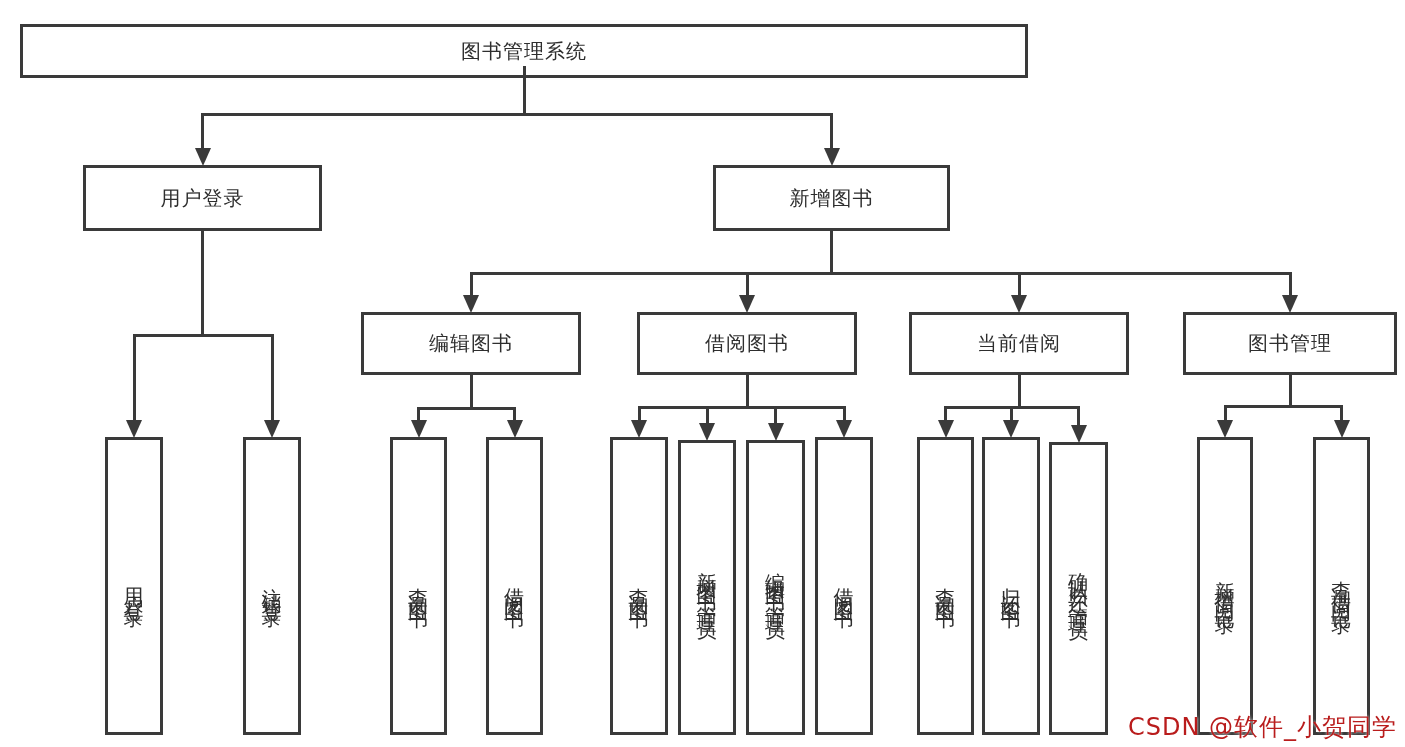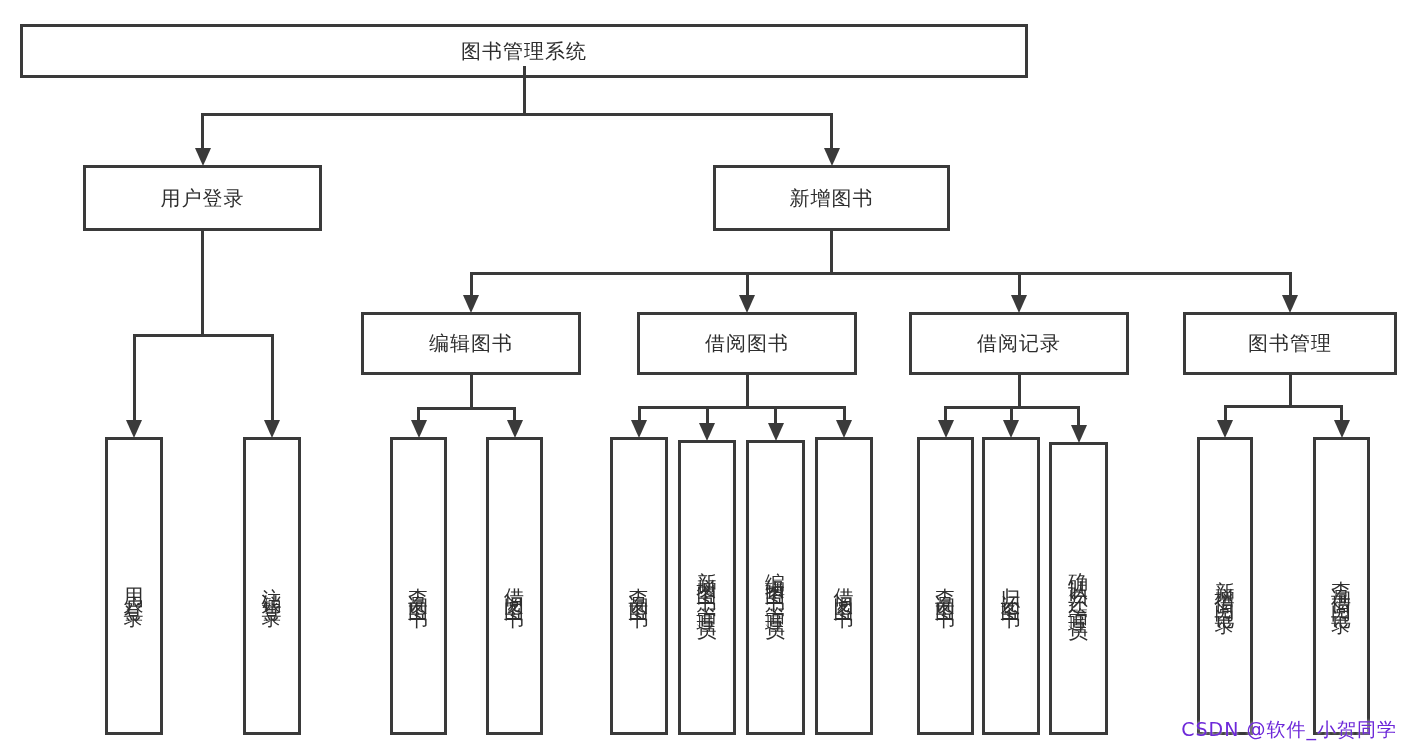--- a/index.html
+++ b/index.html
@@ -28,38 +28,38 @@
   }
   .cline{position:absolute;background:#3a3a3a;}
   .arrow{
     position:absolute;width:0;height:0;
     border-left:8px solid transparent;
     border-right:8px solid transparent;
     border-top:18px solid #3a3a3a;
   }
   .watermark{
     position:absolute;right:8px;bottom:4px;
-    font-size:19px;color:#6d28d9;letter-spacing:1px;
+    font-size:24px;color:#b91c1c;letter-spacing:1px;
     text-shadow:0 0 3px #ffffff;
     white-space:nowrap;
   }
 </style>
 </head>
 <body>
 
 <div id="canvas">
 
   <div class="node hnode" id="n-root" style="left: 20px; top: 12px; width: 1008px; height: 54px; margin-top: 12px;">图书管理系统</div>
 
   <div class="node hnode" id="n-login_grp" style="left: 83px; top: 165px; width: 239px; height: 66px;">用户登录</div>
   <div class="node hnode" id="n-book_mgmt" style="left: 713px; top: 165px; width: 237px; height: 66px;">新增图书</div>
 
   <div class="node hnode" id="n-new_books" style="left: 361px; top: 312px; width: 220px; height: 63px;">编辑图书</div>
   <div class="node hnode" id="n-book_borrow" style="left: 637px; top: 312px; width: 220px; height: 63px;">借阅图书</div>
-  <div class="node hnode" id="n-current_borrow" style="left: 909px; top: 312px; width: 220px; height: 63px;">借阅记录</div>
+  <div class="node hnode" id="n-current_borrow" style="left: 909px; top: 312px; width: 220px; height: 63px;">当前借阅</div>
   <div class="node hnode" id="n-borrow_records" style="left: 1183px; top: 312px; width: 214px; height: 63px;">图书管理</div>
 
   <div class="node vnode" id="n-user_login" style="left: 105px; top: 437px; width: 58px; height: 298px;">
       <span>用户登录</span>
     </div>
   <div class="node vnode" id="n-logout" style="left: 243px; top: 437px; width: 58px; height: 298px;">
       <span>注销登录</span>
     </div>
 
   <div class="node vnode" id="n-nb_query" style="left: 390px; top: 437px; width: 57px; height: 298px;">

